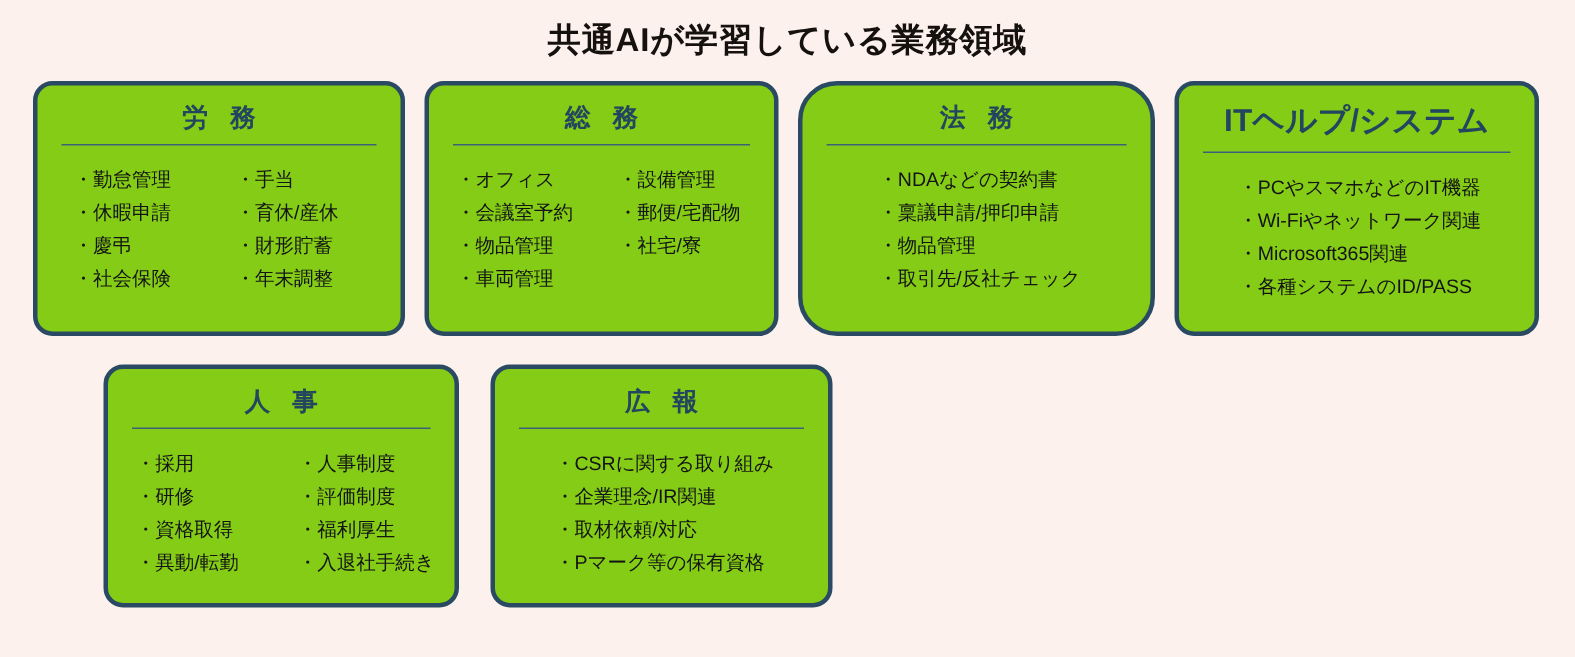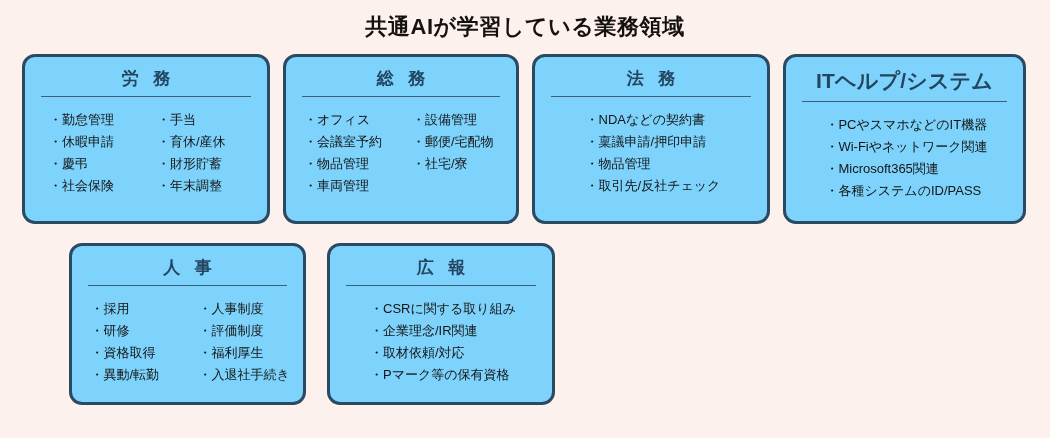--- a/index.html
+++ b/index.html
@@ -41,37 +41,37 @@
     padding-right: 22px;
     gap: 13px;
   }
   .row-2 {
     margin-top: 19px;
     padding-left: 69px;
     padding-right: 153px;
     gap: 21px;
   }
   .card {
-    background: #7dd3fc;
+    background: #84cc16;
     border: 3px solid #2A4A63;
     border-radius: 13px;
     box-sizing: border-box;
     padding: 11px 14px 12px 14px;
     display: flex;
     flex-direction: column;
   }
   .row-1 .card {
     height: 170px;
   }
   .row-2 .card {
     height: 162px;
   }
   .card-w-rousmu   { width: 248px; }
   .card-w-soumu    { width: 236px; }
-  .card-w-houmu    { width: 238px; }
+  .card-w-houmu    { width: 238px; border-radius: 26px; }
   .card-w-it       { width: 243px; }
   .card-w-jinji    { width: 237px; }
   .card-w-keiri    { width: 237px; }
   .card-w-kouhou   { width: 228px; }
 
   .card-head {
     text-align: center;
     font-size: 17px;
     font-weight: bold;
     color: #23455F;

